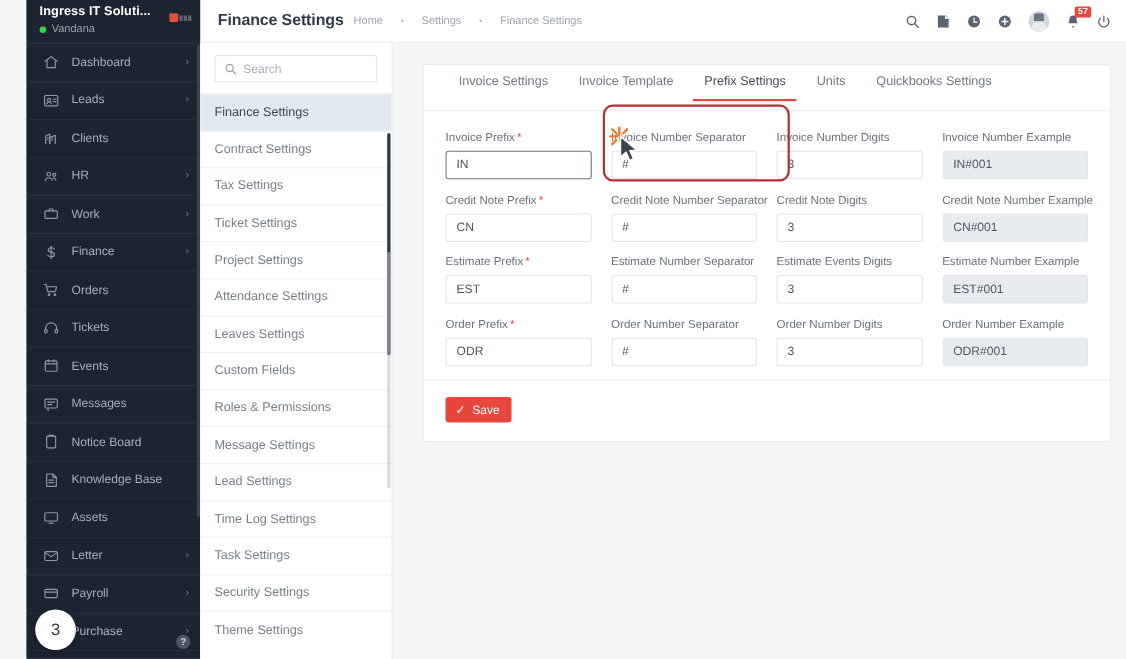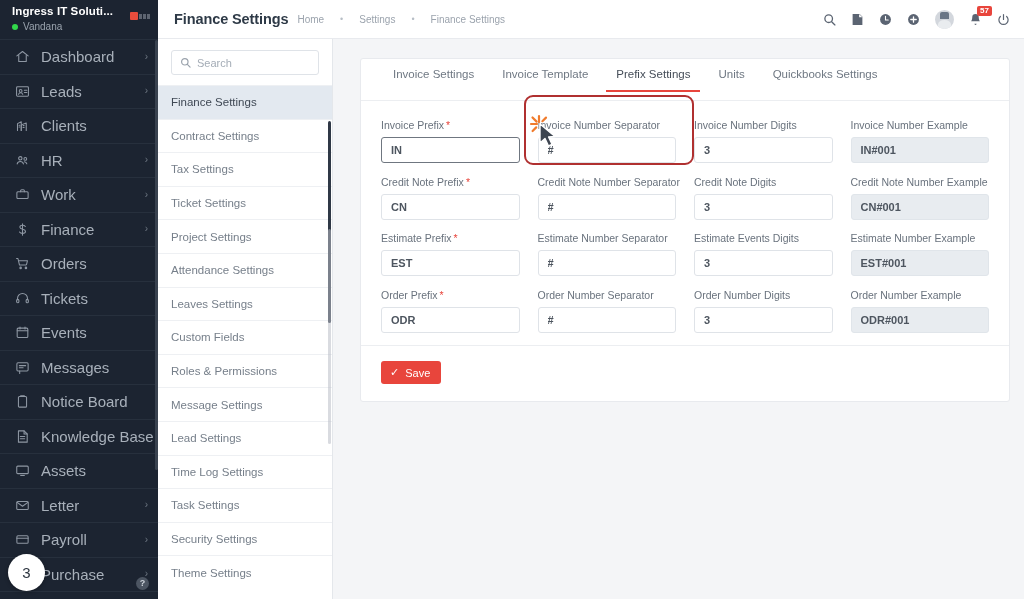--- a/index.html
+++ b/index.html
@@ -4,21 +4,21 @@
 <style>
   * { box-sizing: border-box; margin:0; padding:0; }
   html,body { width:1024px; height:599px; overflow:hidden; }
   body {
     font-family: "Liberation Sans", sans-serif;
     font-size: 12px;
     background:#f4f5f7;
     color:#4a5057;
     -webkit-font-smoothing: antialiased;
   }
-  .app { display:flex; width:1024px; height:599px; position:relative; }
+  .app { display:flex; width:1024px; height:599px; position:relative;padding-left:24px; }
 
   
   .sidebar {
     width:158px; height:599px; background:#1c2431; flex:0 0 158px;
     position:relative; overflow:hidden;
   }
   .brand {
     height:39px; padding:5px 10px 0 12px; position:relative;
   }
   .brand-name {
@@ -36,21 +36,21 @@
 
   .nav { list-style:none; }
   .nav li {
     display:flex; align-items:center; height:34.5px; padding:0 10px 0 14px;
     border-top:1px solid #27303d; position:relative; cursor:pointer;
   }
   .nav li .nico {
     width:17px; height:15px; flex:0 0 17px; margin-right:10px;
     display:flex; align-items:center; justify-content:center; color:#8e97a3;
   }
-  .nav li .nlabel { color:#a8b0ba; font-size:15px; flex:1; white-space:nowrap; }
+  .nav li .nlabel { color:#a8b0ba; font-size:11px; flex:1; white-space:nowrap; }
   .nav li .chev { color:#6d7682; font-size:10px; line-height:1; }
   .nav li svg { display:block; }
 
   .sb-scrollbar {
     position:absolute; right:0px; top:40px; width:3px; height:430px;
     background:#39424f; border-radius:2px;
   }
   .help-btn {
     position:absolute; right:9px; bottom:9px; width:13px; height:13px; border-radius:50%;
     background:#4c5562; color:#cdd3da; font-size:9px; line-height:13px; text-align:center;
@@ -144,21 +144,20 @@
 
   .form { padding:18px 20px 0 20px; position:relative; }
   .frow { display:flex; gap:18px; margin-bottom:12.5px; }
   .fcell { flex:1; min-width:0; position:relative; }
   .flabel { font-size:10.5px; color:#69727d; margin-bottom:6px; display:block; white-space:nowrap; }
   .req { color:#e8453c; margin-left:2px; }
   .finput {
     height:26px; border:1px solid #dfe3e8; border-radius:3px; background:#fff;
     padding:0 9px; font-size:11px; color:#4d555f; line-height:24px; width:100%;
     font-family:inherit;
-    font-weight:bold;
   }
   .finput.dark-border { border-color:#6f7680; }
   .finput.readonly { background:#e8ecf0; border-color:#e0e5ea; color:#4d555f; }
 
   .divider { height:1px; background:#eceef1; margin:7px 0 0 0; }
   .save-wrap { padding:15px 20px 17px 20px; }
   .btn-save {
     background:#e8453c; color:#fff; border:0; border-radius:3px; height:23px;
     padding:0 11px 0 9px; font-size:11px; font-family:inherit; cursor:pointer;
     display:inline-flex; align-items:center; gap:6px;

